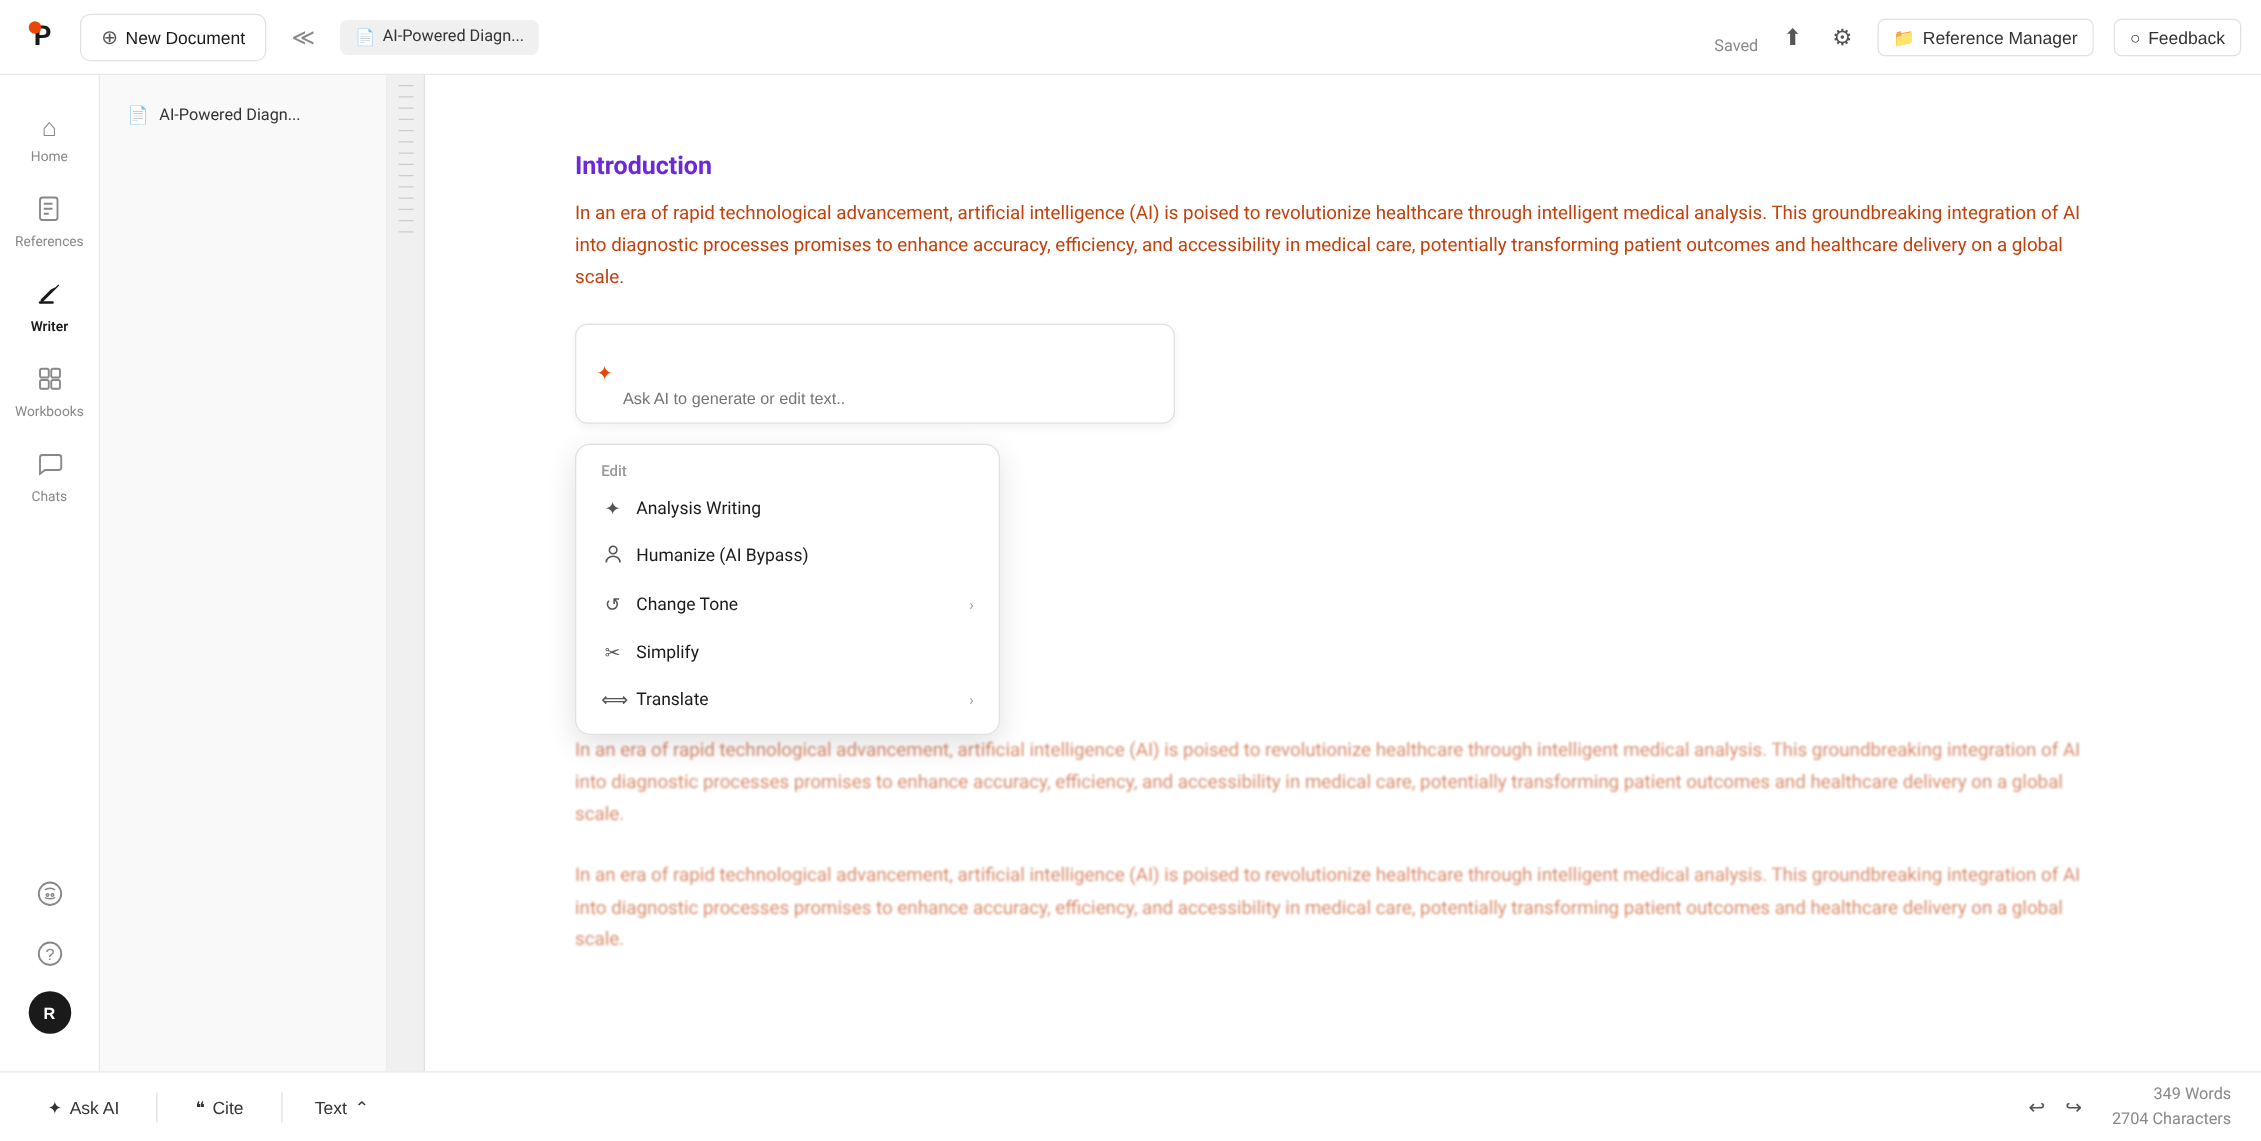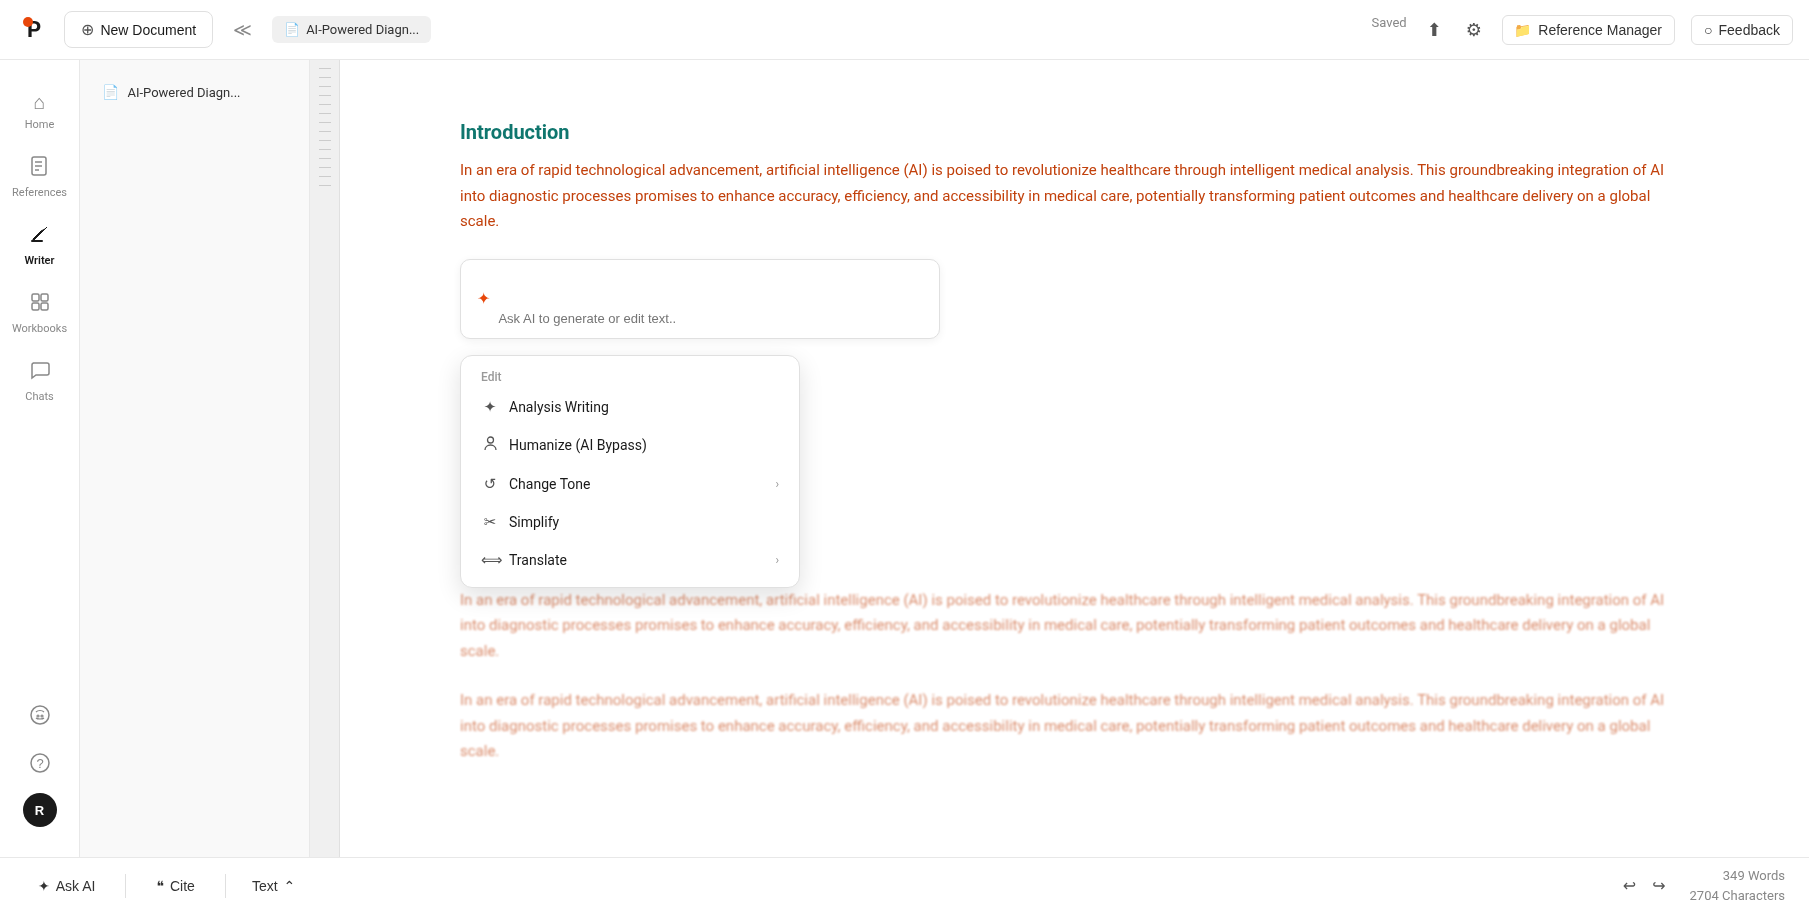--- a/index.html
+++ b/index.html
@@ -27,21 +27,21 @@
       z-index: 10;
     }
     .topbar-left {
       display: flex;
       align-items: center;
       gap: 12px;
       flex: 1;
     }
     .topbar-right {
       display: flex;
-      align-items: flex-start;
+      align-items: flex-end;
       gap: 16px;
     }
     .logo-icon {
       width: 36px;
       height: 36px;
       display: flex;
       align-items: center;
       justify-content: center;
     }
     .logo-dot {
@@ -252,21 +252,21 @@
     .doc-title {
       font-size: 32px;
       font-weight: 700;
       color: #1a1a1a;
       line-height: 1.3;
       margin-bottom: 32px;
     }
     .doc-heading {
       font-size: 20px;
       font-weight: 700;
-      color: #0f766e;
+      color: #6d28d9;
       margin-bottom: 14px;
     }
     .doc-paragraph {
       font-size: 15px;
       line-height: 1.7;
       color: #c2410c;
       margin-bottom: 24px;
     }
 
     

